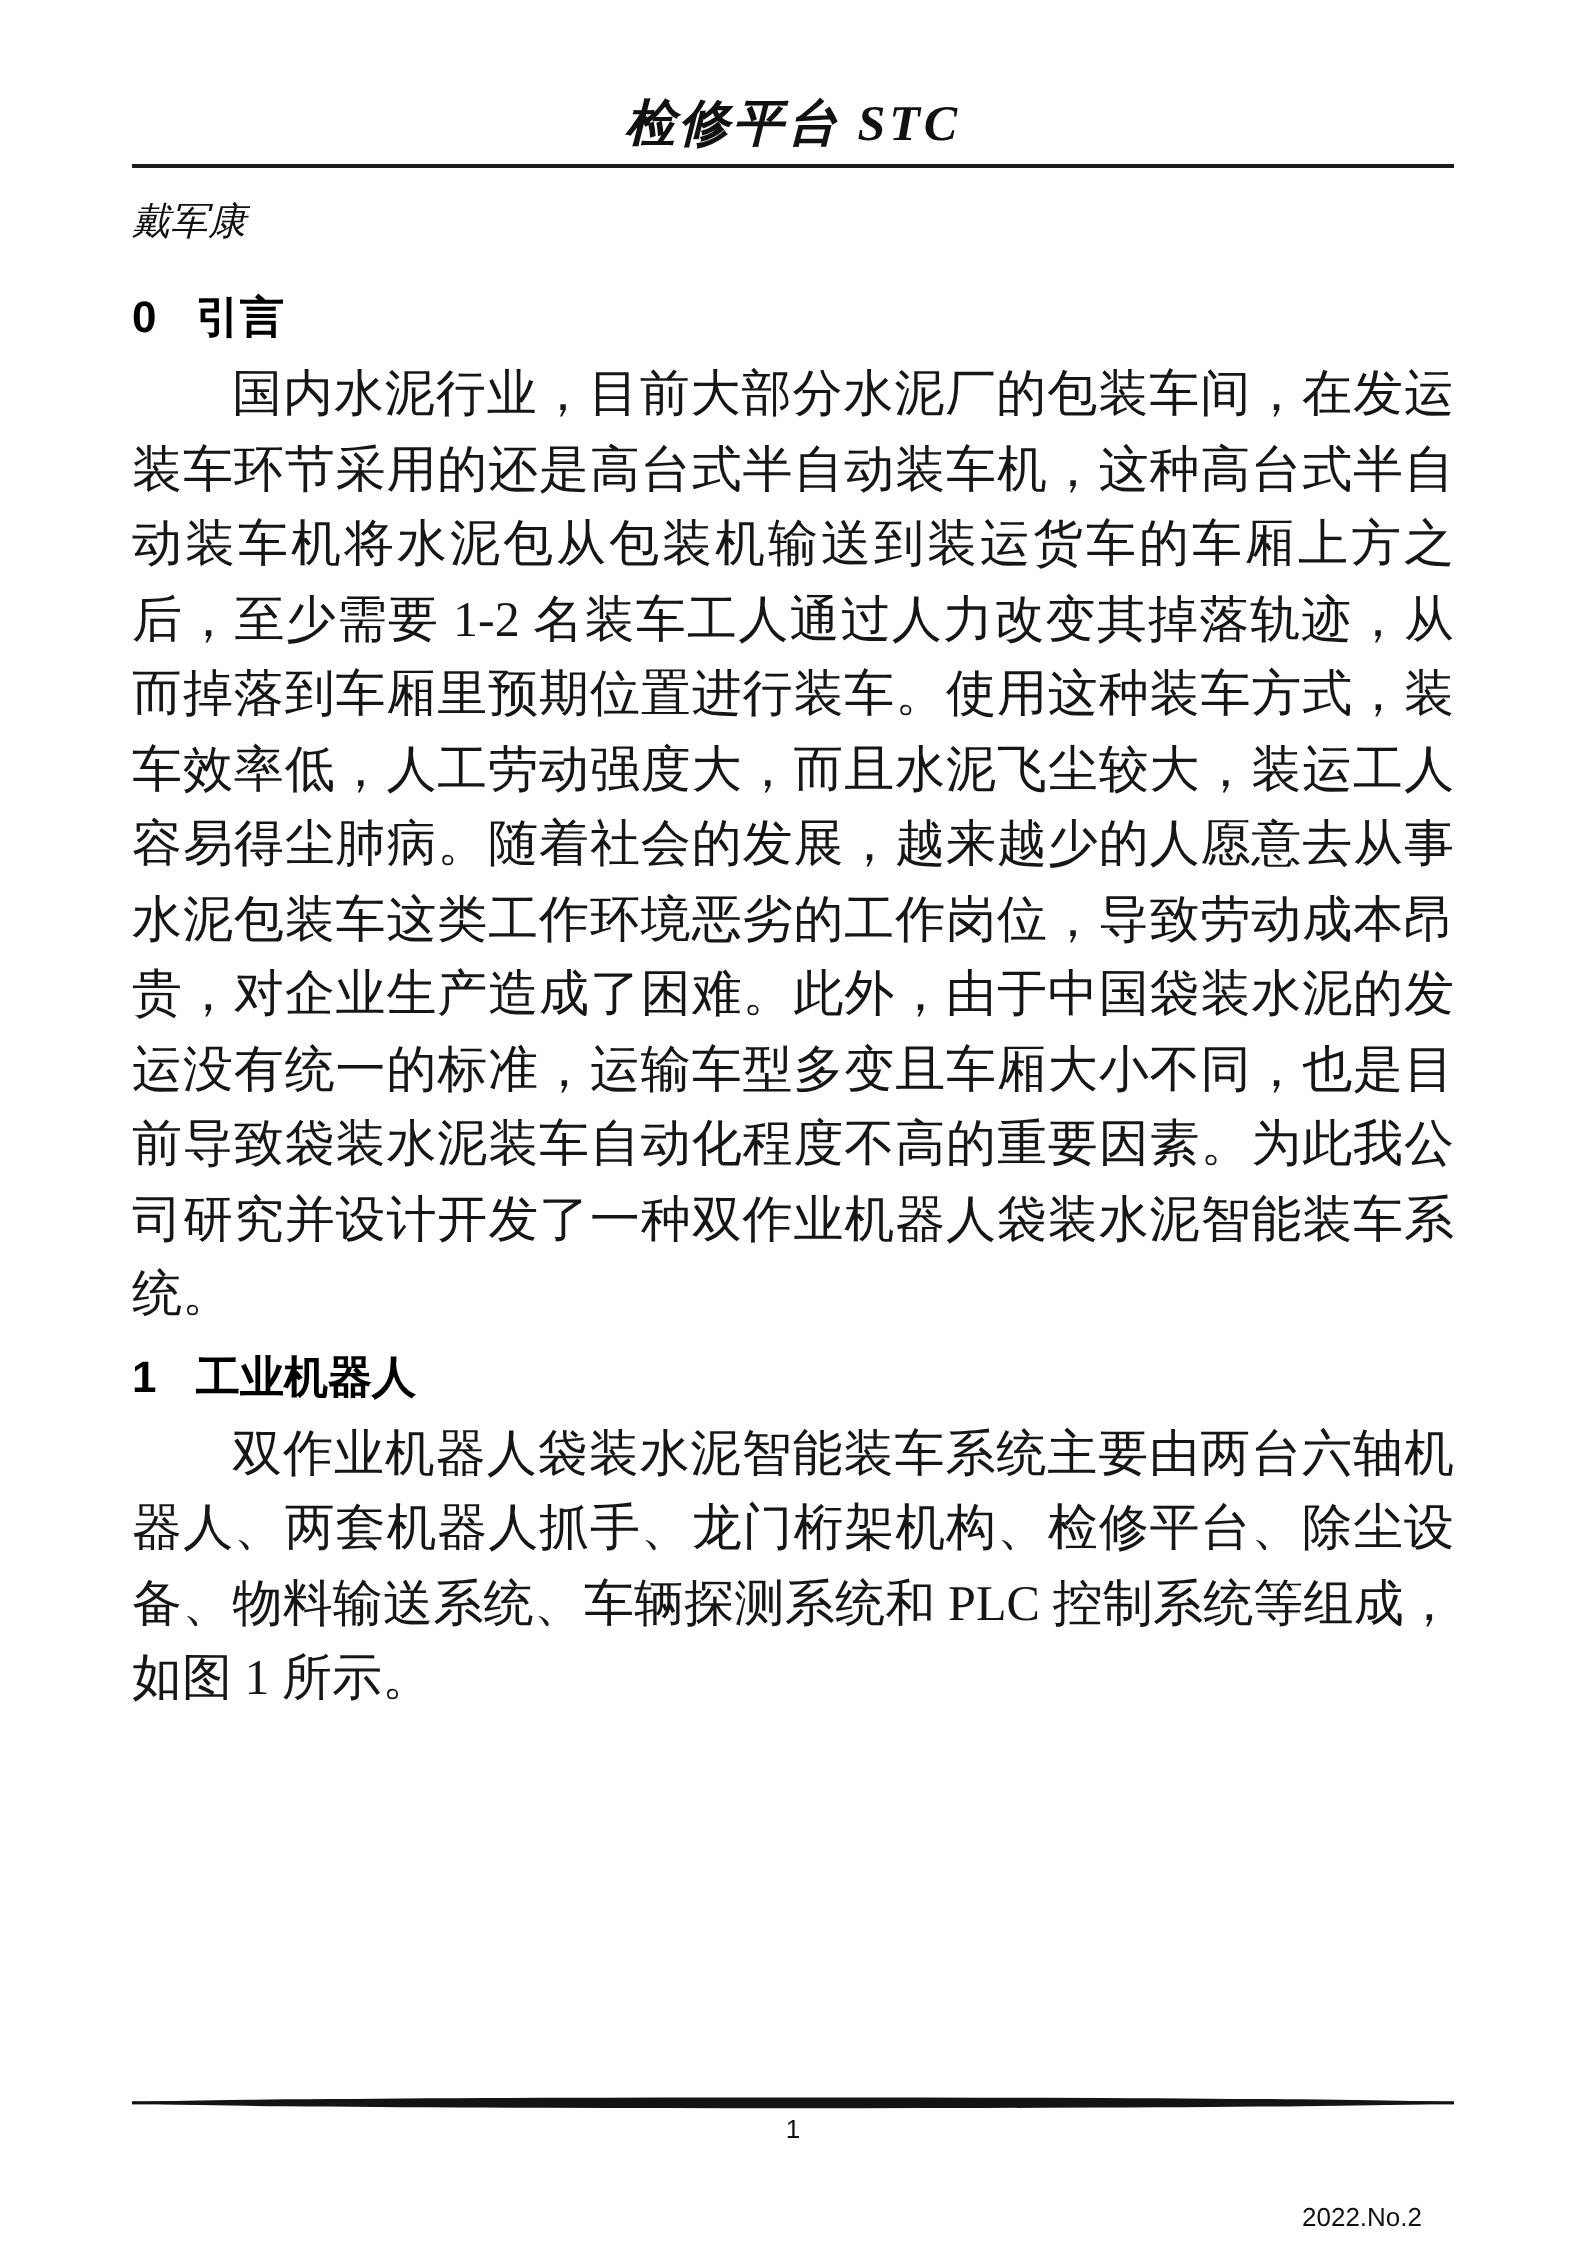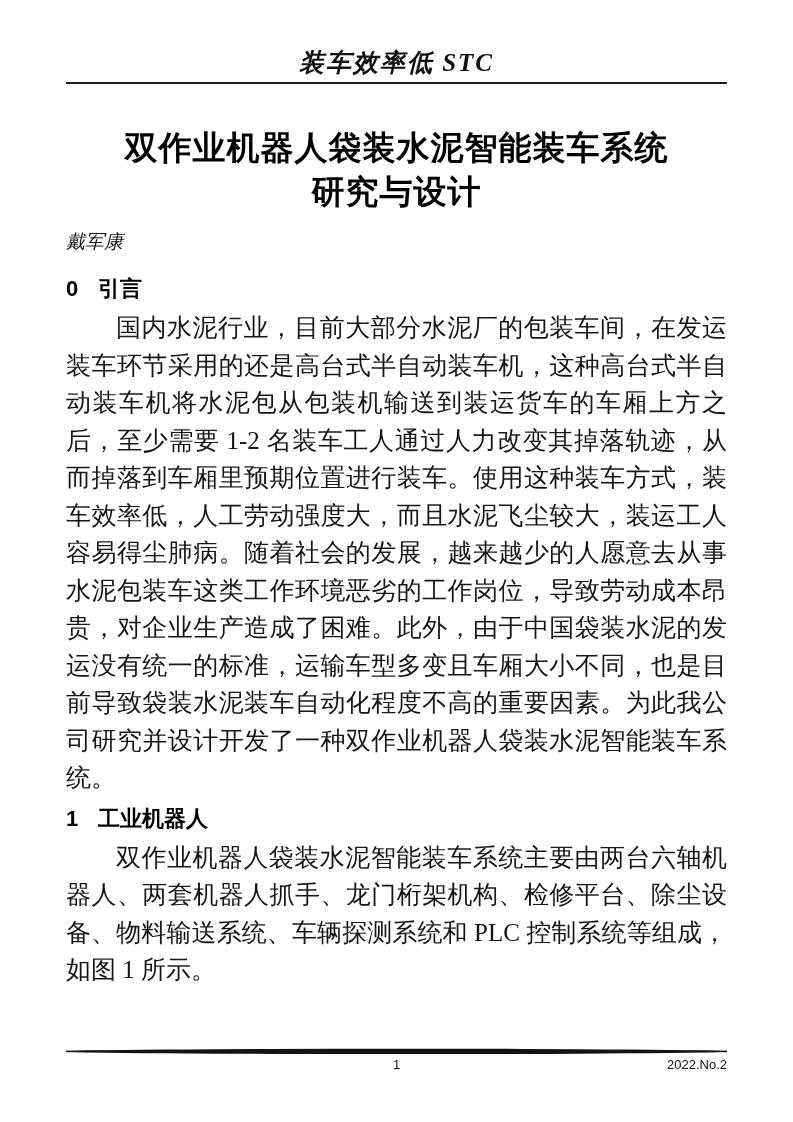--- a/index.html
+++ b/index.html
@@ -108,38 +108,35 @@
     color: #111111;
   }
   .footer-row .page-number {
     position: absolute;
     left: 0;
     right: 0;
     text-align: center;
   }
   .footer-row .issue {
     position: absolute;
-    right: 0;
+    right: 16px;
     text-align: right;
+    margin-top: 44px;
   }
 </style>
 </head>
 <body>
 
 <div class="page">
   <div class="content">
 
     <div class="journal-head">
-      <span class="journal-title">装车效率低 STC</span>
+      <span class="journal-title">检修平台 STC</span>
     </div>
 
-    <div class="article-title">
-      <div>双作业机器人袋装水泥智能装车系统</div>
-      <div>研究与设计</div>
-    </div>
 
     <div class="author-line">戴军康</div>
 
 
     <div class="section-heading">
       <span class="num">0</span><span>引言</span>
     </div>
 
     <p class="body-par">国内水泥行业，目前大部分水泥厂的包装车间，在发运装车环节采用的还是高台式半自动装车机，这种高台式半自动装车机将水泥包从包装机输送到装运货车的车厢上方之后，至少需要 1-2 名装车工人通过人力改变其掉落轨迹，从而掉落到车厢里预期位置进行装车。使用这种装车方式，装车效率低，人工劳动强度大，而且水泥飞尘较大，装运工人容易得尘肺病。随着社会的发展，越来越少的人愿意去从事水泥包装车这类工作环境恶劣的工作岗位，导致劳动成本昂贵，对企业生产造成了困难。此外，由于中国袋装水泥的发运没有统一的标准，运输车型多变且车厢大小不同，也是目前导致袋装水泥装车自动化程度不高的重要因素。为此我公司研究并设计开发了一种双作业机器人袋装水泥智能装车系统。</p>
 

